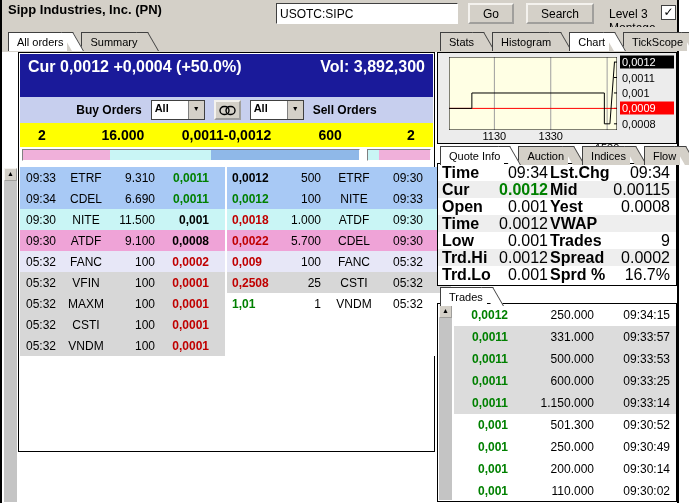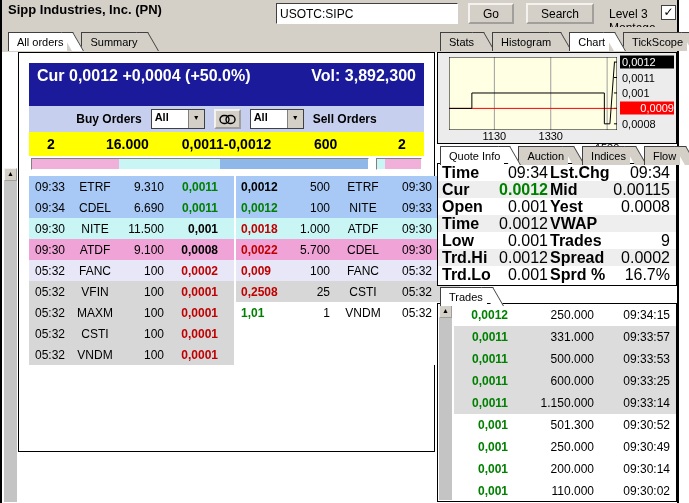--- a/index.html
+++ b/index.html
@@ -28,21 +28,21 @@
   .tabs.floating{position:absolute;display:flex;}
   .tab{position:relative;height:18px;line-height:18px;padding:0 4px 0 8px;margin-right:14px;
     background:#d4d0c8;border:1px solid #404040;border-right:none;border-bottom:none;
     font-size:11px;white-space:nowrap;z-index:1;}
   .tab::after{content:"";position:absolute;top:-1px;bottom:0;right:-6px;width:11px;background:inherit;
     border-top:1px solid #404040;border-right:1px solid #404040;transform:skewX(30deg);transform-origin:0 0;z-index:-1;}
   .tab.active{background:#fff;z-index:2;}
 
   
   .mbox{position:absolute;left:16px;top:52px;width:417px;height:400px;border:1px solid #000;
-    background:#fff;padding:10px;box-sizing:border-box;}
+    background:#fff;padding:1px;box-sizing:border-box;}
   .mscroll{position:absolute;left:2px;top:168px;width:13px;height:334px;background:#c4c4c4;}
   .sbtn{width:13px;height:13px;background:#d4d0c8;border:1px outset #f4f2ee;box-sizing:border-box;
     font-size:7px;line-height:10px;text-align:center;color:#000;}
   .curhdr{height:43px;background:#1a1a9a;color:#fff;font-size:16px;font-weight:bold;
     display:flex;justify-content:space-between;padding:4px 8px 0 8px;box-sizing:border-box;}
   .filterbar{height:26px;background:#c7cfee;display:flex;align-items:center;justify-content:center;gap:9px;
     font-weight:bold;font-size:12px;}
   .dd{display:inline-flex;width:52px;height:18px;border:1px solid #404040;background:#fff;}
   .dd-text{flex:1;padding:1px 3px;font-size:11px;font-weight:bold;}
   .dd-btn{width:15px;background:#d4d0c8;border-left:1px solid #808080;font-size:7px;line-height:16px;text-align:center;}
@@ -79,21 +79,21 @@
 
   
   .chartbox{position:absolute;left:435px;top:52px;width:240px;height:92px;border:1px solid #000;
     background:#ececec;box-sizing:border-box;}
   .plot{position:absolute;left:11px;top:4px;width:168px;height:73px;}
   .plot svg{display:block;width:100%;height:100%;}
   .ylabels{position:absolute;left:182px;top:4px;width:54px;height:73px;}
   .ylab{position:absolute;left:0;width:52px;height:13px;line-height:13px;font-size:11px;padding-left:2px;
     transform:translateY(-50%);white-space:nowrap;}
   .ylab.black{background:#000;color:#fff;}
-  .ylab.red{background:#f00;color:#fff;text-align:right;}
+  .ylab.red{background:#f00;color:#fff;}
   .xlabels{position:absolute;left:11px;top:77px;width:168px;height:13px;}
   .xlab{position:absolute;top:0;font-size:11px;transform:translateX(-50%);}
 
   
   .tabs-quote{left:438px;top:146px;}
   .qbox{position:absolute;left:435px;top:163px;width:240px;height:123px;border:1px solid #000;
     background:#fff;box-sizing:border-box;}
   .qrow{height:17px;display:grid;grid-template-columns:48px 1fr 62px 1fr;align-items:center;
     padding:0 4px;font-size:16px;}
   .qrow.alt{background:#eee;}

